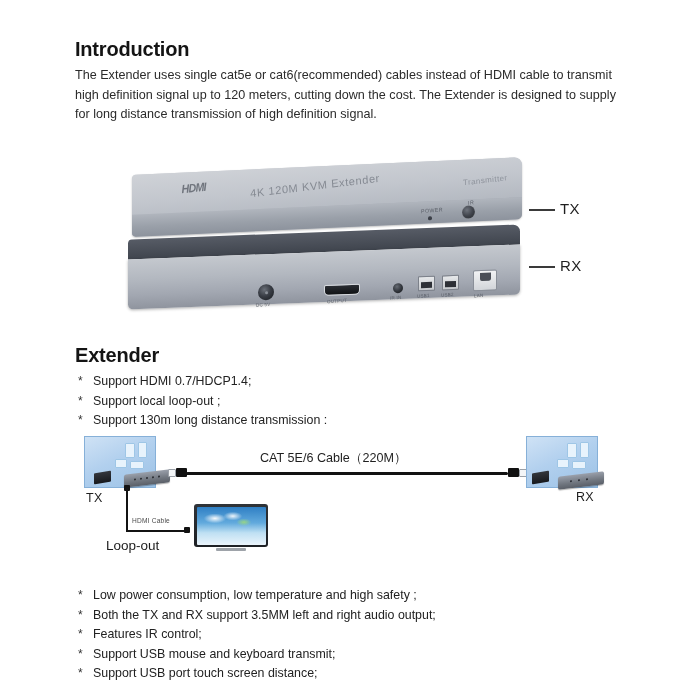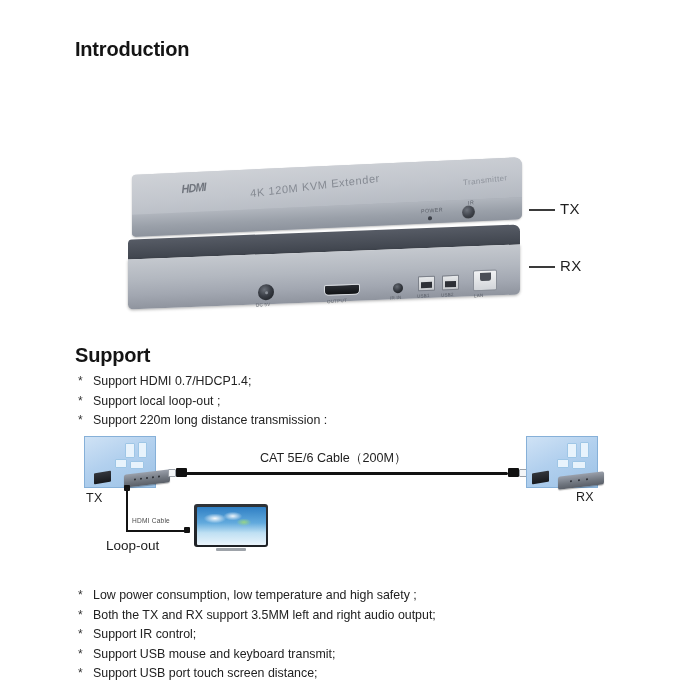--- a/index.html
+++ b/index.html
@@ -396,20 +396,21 @@
     border-radius: 1px;
   }
 </style>
 </head>
 <body>
 
 <div class="page">
 
   <div class="section-title" id="intro-title">Introduction</div>
 
+  <div class="intro-body">The Extender uses single cat5e or cat6(recommended) cables instead of HDMI cable to transmit high definition signal up to 120 meters, cutting down the cost. The Extender is designed to supply for long distance transmission of high definition signal.</div>
 
   <div class="photo-zone">
 
     <div class="rx-body">
       <div class="rx-top-face"></div>
       <div class="rx-front-face">
         <div class="dc-jack"></div>
         <div class="dc-pin"></div>
         <div class="port-label" style="left:128px; top:48px;">DC 5V</div>
 
@@ -443,34 +444,34 @@
       <div class="ir-jack"></div>
     </div>
   </div>
 
   <div class="callout-line" style="left:529px; top:209px; width:26px;"></div>
   <div class="callout-label" style="left:560px; top:200px;">TX</div>
 
   <div class="callout-line" style="left:529px; top:266px; width:26px;"></div>
   <div class="callout-label" style="left:560px; top:257px;">RX</div>
 
-  <div class="section-title" id="features-title">Support</div>
+  <div class="section-title" id="features-title">Extender</div>
 
   <div class="feature-list" id="features-top">
     <div class="feature-row">
       <span class="bullet">*</span>
       <span class="feature-text">Support HDMI 0.7/HDCP1.4;</span>
     </div>
     <div class="feature-row">
       <span class="bullet">*</span>
       <span class="feature-text">Support local loop-out ;</span>
     </div>
     <div class="feature-row">
       <span class="bullet">*</span>
-      <span class="feature-text">Support 220m long distance transmission :</span>
+      <span class="feature-text">Support 130m long distance transmission :</span>
     </div>
   </div>
 
   <div class="diagram">
 
     <div class="iso-box" style="left:4px; top:8px;">
       <div class="panel" style="left:40px; top:6px; width:10px; height:15px;"></div>
       <div class="panel" style="left:53px; top:5px; width:9px; height:16px;"></div>
       <div class="panel" style="left:30px; top:22px; width:12px; height:9px;"></div>
       <div class="panel" style="left:45px; top:24px; width:14px; height:8px;"></div>
@@ -483,21 +484,21 @@
       <div class="led" style="left:28px;"></div>
       <div class="led" style="left:34px;"></div>
     </div>
     <div class="dev-label" style="left:6px; top:63px;">TX</div>
 
     <div class="cable-tip" style="left:88px; top:41px;"></div>
     <div class="cable-conn" style="left:96px; top:40px;"></div>
     <div class="cat-cable" style="left:106px; top:43.5px; width:322px;"></div>
     <div class="cable-conn" style="left:428px; top:40px;"></div>
     <div class="cable-tip" style="left:439px; top:41px;"></div>
-    <div class="cat-label" style="left:180px; top:22px;">CAT 5E/6 Cable（200M）</div>
+    <div class="cat-label" style="left:180px; top:22px;">CAT 5E/6 Cable（220M）</div>
 
     <div class="iso-box" style="left:446px; top:8px;">
       <div class="panel" style="left:40px; top:6px; width:10px; height:15px;"></div>
       <div class="panel" style="left:53px; top:5px; width:9px; height:16px;"></div>
       <div class="panel" style="left:30px; top:22px; width:12px; height:9px;"></div>
       <div class="panel" style="left:45px; top:24px; width:14px; height:8px;"></div>
     </div>
     <div class="mini-plug" style="left:452px; top:44px;"></div>
     <div class="mini-unit" style="left:478px; top:46px;">
       <div class="led" style="left:12px;"></div>
@@ -523,21 +524,21 @@
     <div class="feature-row">
       <span class="bullet">*</span>
       <span class="feature-text">Low power consumption, low temperature and high safety ;</span>
     </div>
     <div class="feature-row">
       <span class="bullet">*</span>
       <span class="feature-text">Both the TX and RX support 3.5MM left and right audio output;</span>
     </div>
     <div class="feature-row">
       <span class="bullet">*</span>
-      <span class="feature-text">Support IR control;</span>
+      <span class="feature-text">Features IR control;</span>
     </div>
     <div class="feature-row">
       <span class="bullet">*</span>
       <span class="feature-text">Support USB mouse and keyboard transmit;</span>
     </div>
     <div class="feature-row">
       <span class="bullet">*</span>
       <span class="feature-text">Support USB port touch screen distance;</span>
     </div>
   </div>

